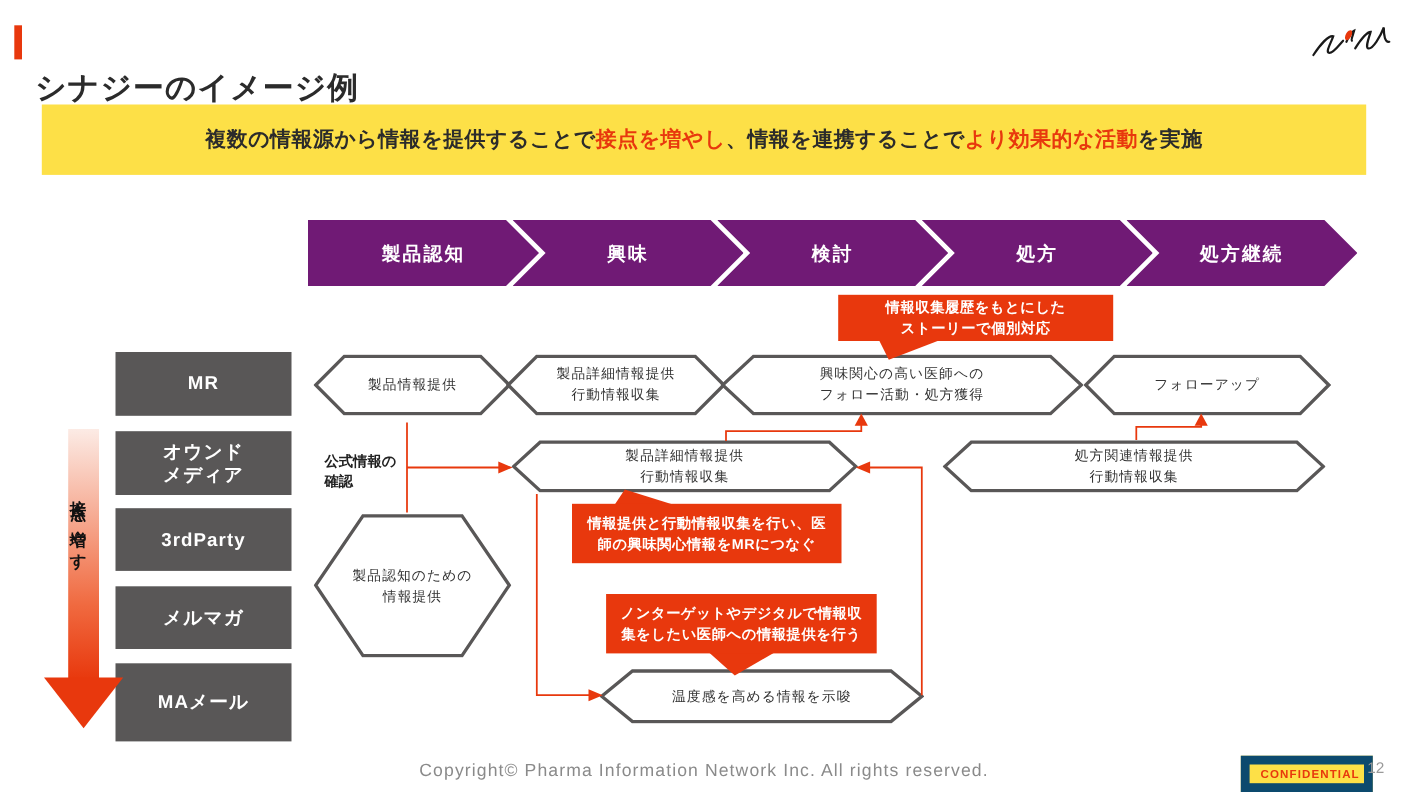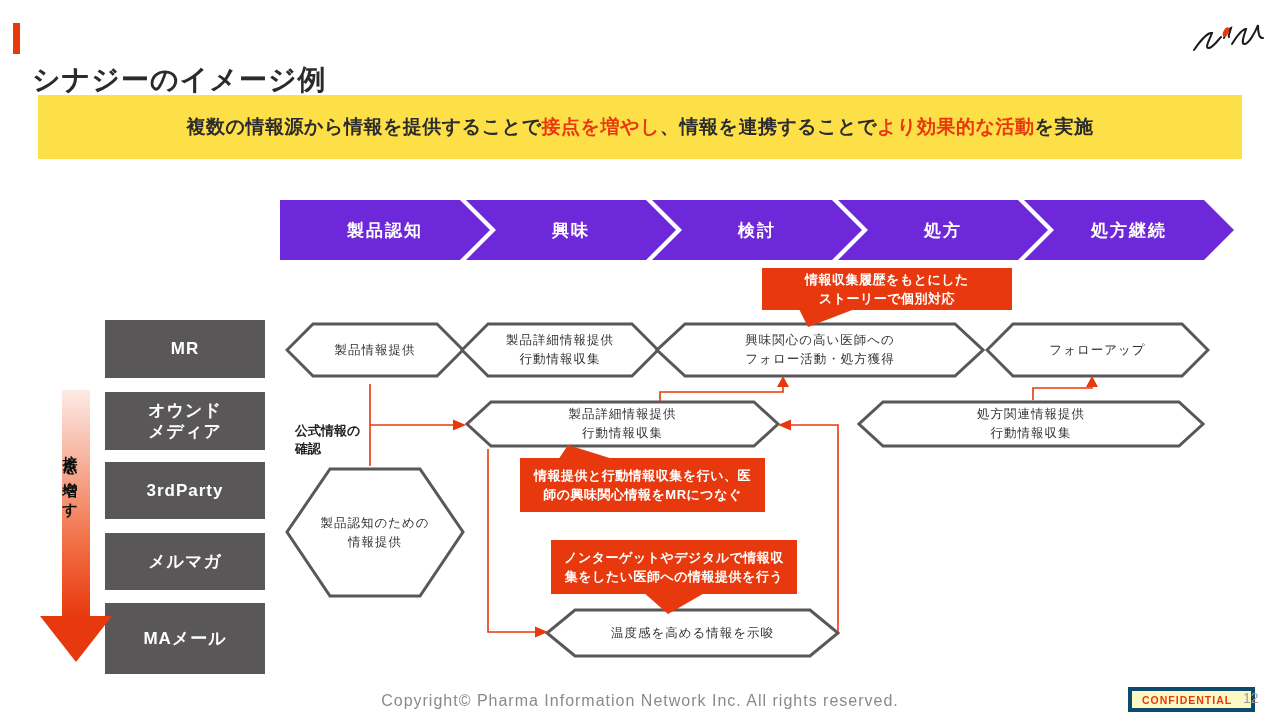--- a/index.html
+++ b/index.html
@@ -11,21 +11,21 @@
   .title-accent{left:13px;top:23px;width:7px;height:31px;background:#E8380D;}
   .page-title{left:32px;top:26px;font-size:28px;font-weight:bold;color:#2b2b2b;letter-spacing:1px;margin-top:35px;}
 
   
   .banner{left:38px;top:95px;width:1204px;height:64px;background:#fde047;
           display:flex;align-items:center;justify-content:center;
           font-size:19px;font-weight:bold;color:#2b2b2b;letter-spacing:.5px;}
   .banner .hl{color:#E8380D;}
 
   
-  .chev{top:200px;height:60px;width:210px;background:#6d28d9;display:flex;align-items:center;
+  .chev{top:200px;height:60px;width:210px;background:#701a75;display:flex;align-items:center;
         justify-content:center;color:#fff;font-size:17px;font-weight:bold;letter-spacing:2px;}
   .chev.first{clip-path:polygon(0 0,180px 0,100% 50%,180px 100%,0 100%);}
   .chev.mid{clip-path:polygon(0 0,180px 0,100% 50%,180px 100%,0 100%,30px 50%);}
 
   
   .channel{left:105px;width:160px;background:#595757;color:#fff;display:flex;align-items:center;
            justify-content:center;text-align:center;font-size:17px;font-weight:bold;
            letter-spacing:1px;white-space:pre-line;line-height:1.25;}
 
   
@@ -35,35 +35,35 @@
                border-right:36px solid transparent;border-top:46px solid #E8380D;}
   .varrow-label{left:60px;top:443px;writing-mode:vertical-rl;font-size:15px;font-weight:bold;
                 color:#111;letter-spacing:3px;}
 
   
   .hex{display:flex;align-items:center;justify-content:center;}
   .hex svg{position:absolute;left:0;top:0;}
   .hex .txt{position:relative;text-align:center;font-size:12.5px;color:#333;
             white-space:pre-line;line-height:1.5;letter-spacing:1px;}
 
-  .official-label{left:295px;top:422px;font-size:13px;font-weight:600;color:#222;
+  .official-label{left:295px;top:411px;font-size:13px;font-weight:600;color:#222;
                   white-space:pre-line;line-height:1.4;}
 
   
   .callout{background:#E8380D;color:#fff;font-size:13px;font-weight:bold;text-align:center;
            display:flex;align-items:center;justify-content:center;white-space:pre-line;
            line-height:1.5;letter-spacing:.5px;}
 
   .overlay{left:0;top:0;pointer-events:none;}
 
   
   .copyright{left:0;top:692px;width:1280px;text-align:center;font-size:16px;color:#8a8a8a;
              letter-spacing:1px;}
-  .confidential{left:1128px;top:687px;border:4px solid #0c4a6e;color:#E8380D;font-size:10.5px;
-                font-weight:bold;padding:3px 19px 2px 10px;letter-spacing:1px;background:#fef9c3;}
+  .confidential{left:1128px;top:687px;border:8px solid #0c4a6e;color:#E8380D;font-size:10.5px;
+                font-weight:bold;padding:3px 4px 2px 10px;letter-spacing:1px;background:#fde047;}
   .page-number{left:1243px;top:690px;font-size:14px;color:#9a9a9a;}
 </style>
 </head>
 <body>
 
 <div class="slide">
 
   <div class="abs title-accent"></div>
   <div class="abs page-title">シナジーのイメージ例</div>
 

